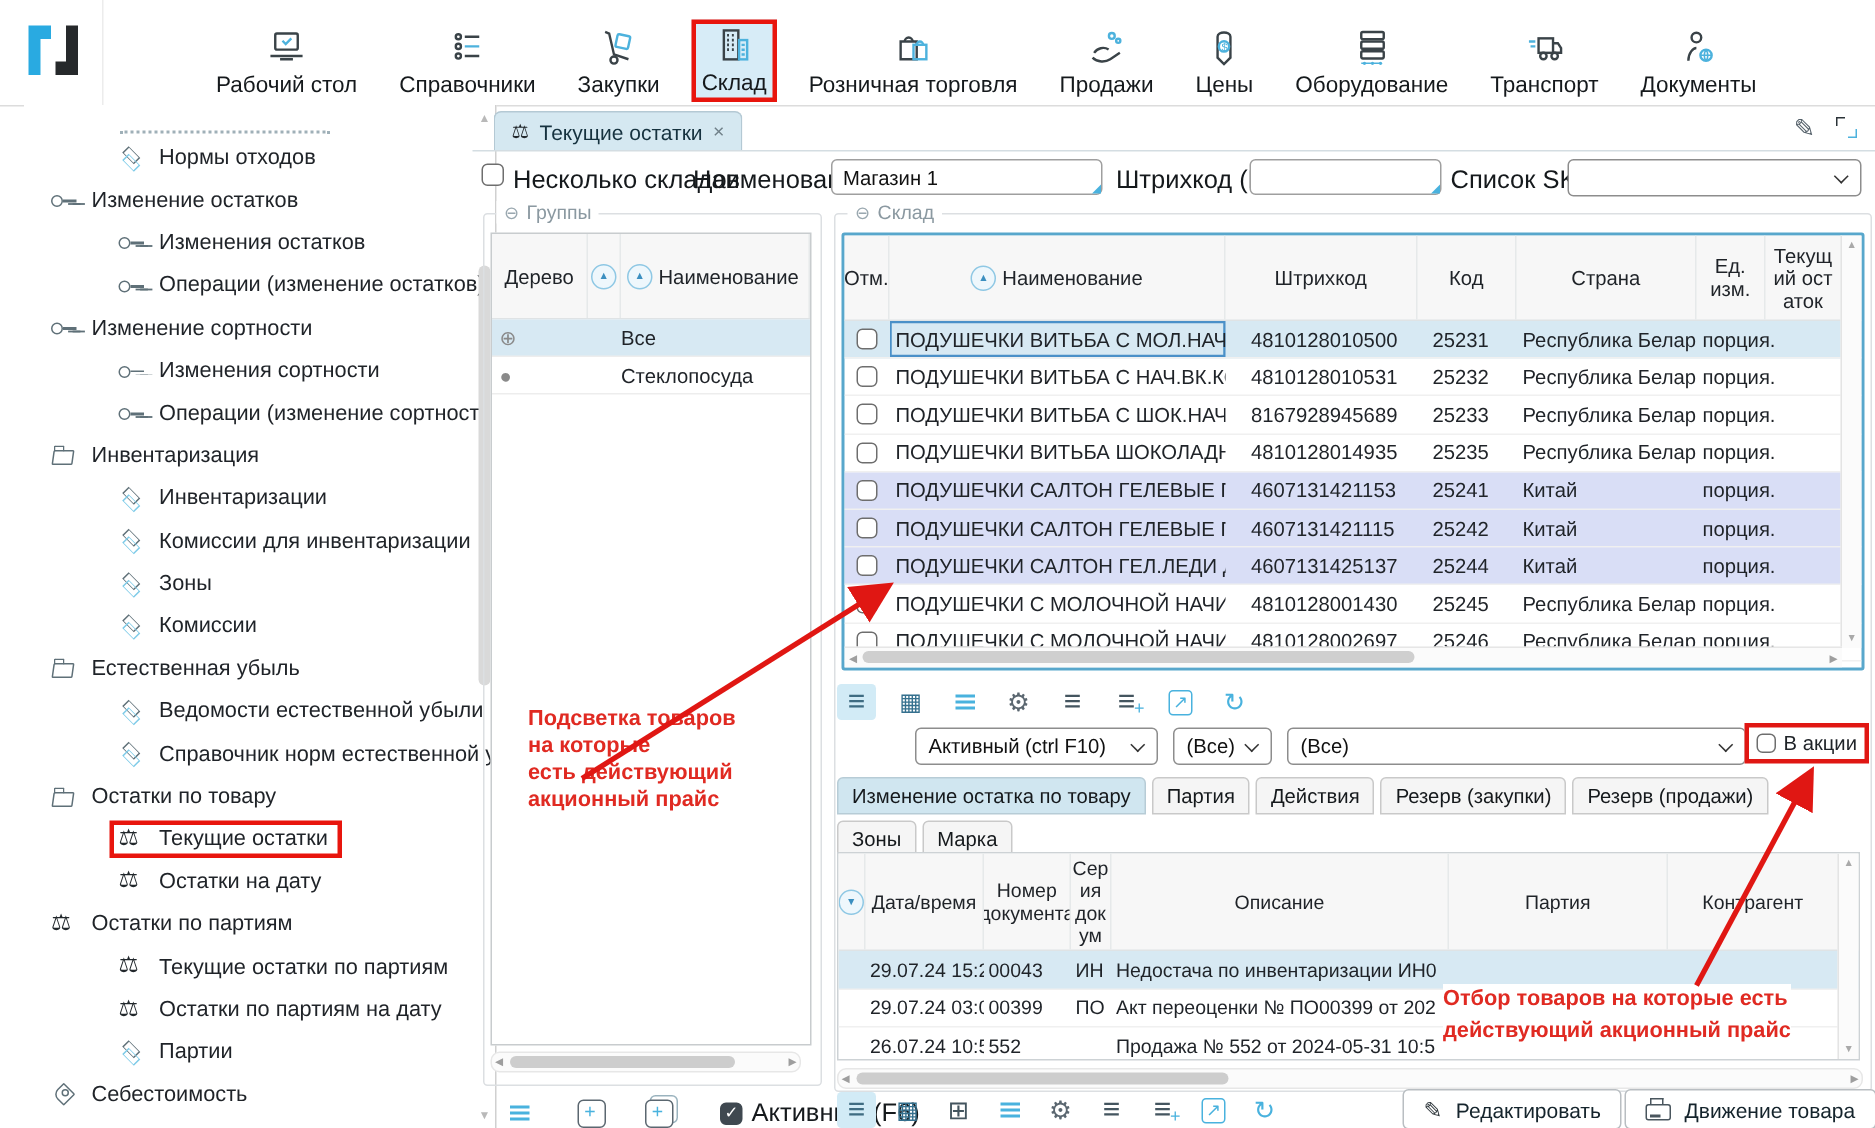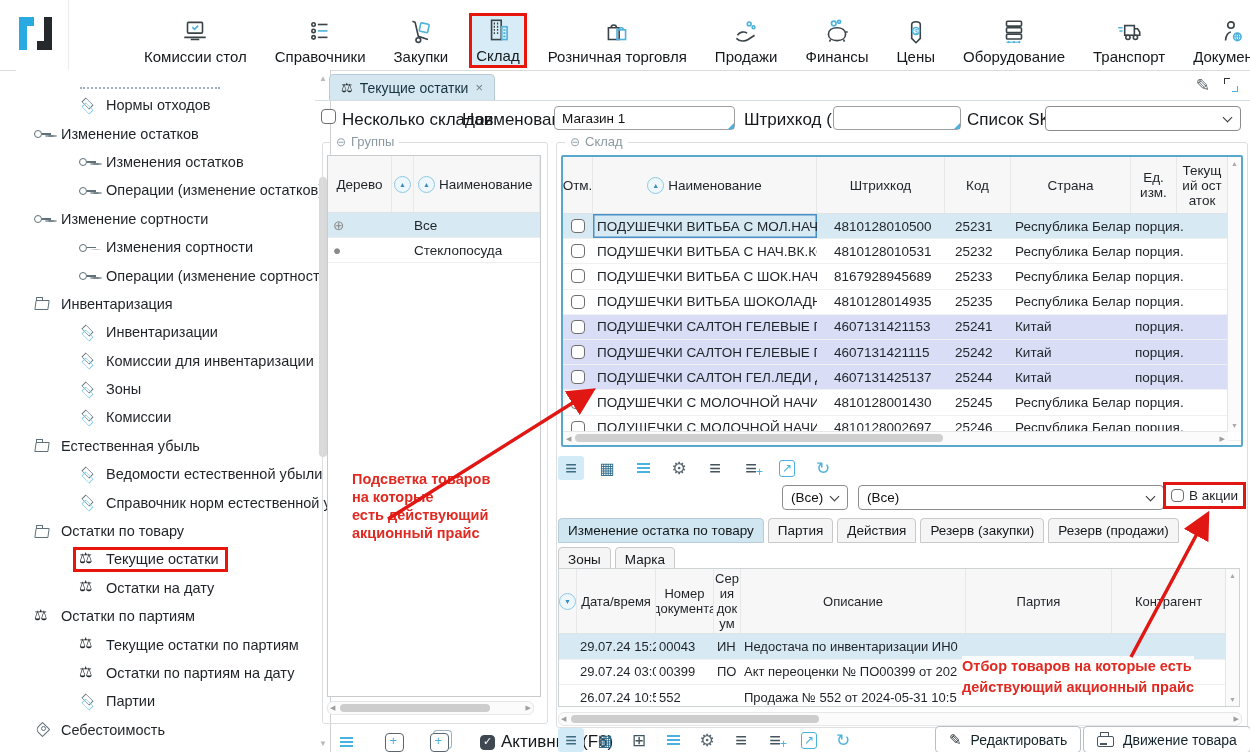--- a/index.html
+++ b/index.html
@@ -149,21 +149,21 @@
       <path fill="#26292b" d="M40 40H25v-9h7V7h8z"></path>
     </svg>
     <div class="topsep"></div>
     <div class="nav">
       <div class="nav-item">
         <svg width="30" height="30" viewBox="0 0 28 28" fill="none" stroke="#3a4348" stroke-width="1.5">
             <rect x="7" y="5" width="14" height="10" rx="1"></rect>
             <path d="M4 19h20M10 21h8"></path>
             <path d="M11.5 9.5l2 2 3.5-3.5" stroke="#4db2dd"></path>
           </svg>
-        <span class="lbl">Комиссии стол</span>
+        <span class="lbl">Рабочий стол</span>
       </div>
       <div class="nav-item">
         <svg width="30" height="30" viewBox="0 0 28 28" fill="none" stroke="#3a4348" stroke-width="1.5">
             <circle cx="8" cy="7" r="1.6"></circle>
             <circle cx="8" cy="13" r="1.6"></circle>
             <circle cx="8" cy="19" r="1.6"></circle>
             <path d="M12 7h9"></path>
             <path d="M12 13h9" stroke="#4db2dd"></path>
             <path d="M12 19h9"></path>
           </svg>
@@ -196,29 +196,20 @@
         <span class="lbl">Розничная торговля</span>
       </div>
       <div class="nav-item">
         <svg width="30" height="30" viewBox="0 0 28 28" fill="none" stroke="#3a4348" stroke-width="1.5">
             <path d="M5 20c3 3 8 3 11 1l6-4"></path>
             <path d="M6 17c2-3 6-4 9-2"></path>
             <circle cx="17" cy="6.5" r="1.8" stroke="#4db2dd"></circle>
             <circle cx="21" cy="9.5" r="1.3" stroke="#4db2dd"></circle>
           </svg>
         <span class="lbl">Продажи</span>
-      </div>
-      <div class="nav-item">
-        <svg width="30" height="30" viewBox="0 0 28 28" fill="none" stroke="#3a4348" stroke-width="1.5">
-            <path d="M6 16c0-4 3.5-6 8-6s8 2 8 6-3.5 6-8 6-8-2-8-6z"></path>
-            <path d="M8 21l-1 2M20 21l1 2M22 14h2"></path>
-            <circle cx="11" cy="6" r="2.2" stroke="#4db2dd"></circle>
-            <circle cx="16" cy="4.5" r="1.4" stroke="#4db2dd"></circle>
-          </svg>
-        <span class="lbl">Финансы</span>
       </div>
       <div class="nav-item">
         <svg width="30" height="30" viewBox="0 0 28 28" fill="none" stroke="#3a4348" stroke-width="1.5">
             <path d="M10 7c0-3.5 8-3.5 8 0v13l-4 4-4-4z"></path>
             <circle cx="14" cy="13" r="3.2" stroke="#4db2dd"></circle>
             <text x="12.4" y="15.6" font-size="7" fill="#4db2dd" stroke="none">$</text>
           </svg>
         <span class="lbl">Цены</span>
       </div>
       <div class="nav-item">
@@ -662,20 +653,23 @@
       <span class="tb sel i-list"></span>
       <span class="tb i-grid"></span>
       <span class="tb i-filter"></span>
       <span class="tb i-gear"></span>
       <span class="tb i-numlist"></span>
       <span class="tb i-listplus"></span>
       <span class="tb i-ext"></span>
       <span class="tb i-refresh"></span>
     </div>
 
+    <div class="select" style="left:295px;top:415px;width:162px;">
+        <span>Активный (ctrl F10)</span>
+      </div>
     <div class="select" style="left:467px;top:415px;width:66px;">
         <span>(Все)</span>
       </div>
     <div class="select" style="left:543px;top:415px;width:306px;">
         <span>(Все)</span>
       </div>
     <div class="promo-box">
       <span class="cb"></span>
       <span>В акции</span>
     </div>

